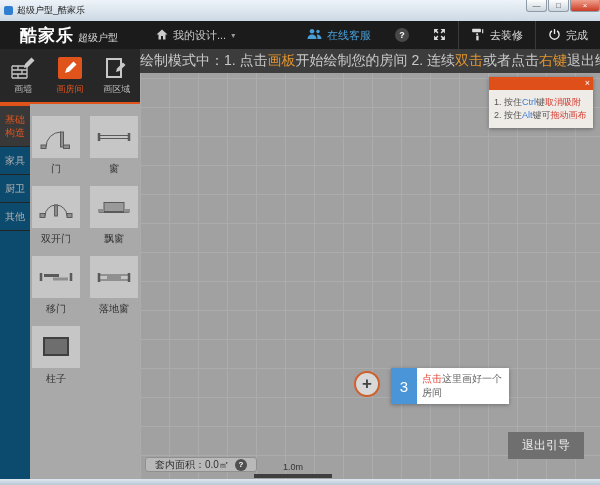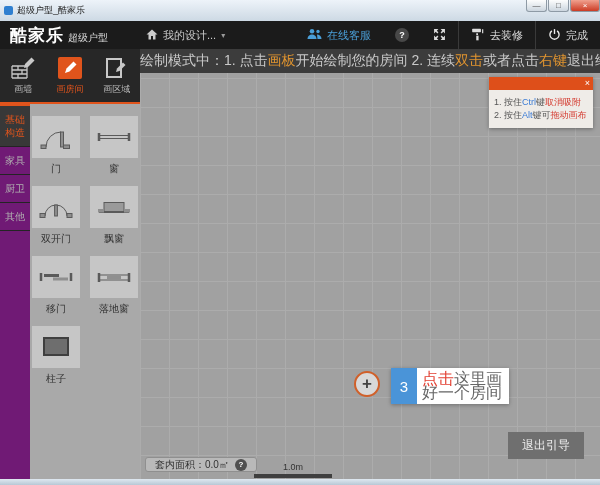--- a/index.html
+++ b/index.html
@@ -11,21 +11,21 @@
   .titlebar { height:21px; background:linear-gradient(#edf3f9,#cdd9e4); display:flex; align-items:center;
     padding-left:4px; font-size:9px; color:#222; flex:0 0 auto; }
   .titlebar-icon { width:9px; height:9px; background:#2f7fd0; border-radius:2px; margin-right:4px; flex:0 0 auto; }
   .win-controls { margin-left:auto; display:flex; align-self:flex-start; }
   .win-btn { width:21px; height:12px; border:1px solid #8e9aa5; border-top:none;
     background:linear-gradient(#fdfdfd,#ccd6df); font-size:8px; line-height:11px; text-align:center;
     color:#444; border-radius:0 0 3px 3px; margin-left:1px; }
   .win-btn.close { width:30px; background:linear-gradient(#f0a18f,#cc3b24); color:#fff; }
 
   
-  .appheader { height:28px; background:#1b1b1b; display:flex; align-items:center; color:#ccc; flex:0 0 auto; }
+  .appheader { height:28px; background:#1b1b1b; display:flex; align-items:center; color:#ccc; flex:0 0 auto;padding-left:10px; }
   .logo { display:flex; align-items:baseline; padding:0 10px; }
   .logo-main { font-size:17px; color:#fff; font-weight:bold; letter-spacing:1px; }
   .logo-sub { font-size:10px; color:#ddd; margin-left:4px; }
   .project-menu { display:flex; align-items:center; font-size:11px; margin-left:28px; gap:5px; color:#ccc; cursor:pointer; }
   .chevron { font-size:8px; color:#999; }
   .header-actions { margin-left:auto; display:flex; align-items:stretch; height:100%; }
   .h-action { display:flex; align-items:center; gap:5px; font-size:11px; padding:0 12px; color:#ddd; cursor:pointer; }
   .h-action.support { color:#4a9fd8; }
   .h-sep { border-left:1px solid #3a3a3a; }
   .help-circle { width:14px; height:14px; border-radius:50%; background:#484848; color:#fff;
@@ -34,21 +34,21 @@
   
   .main { flex:1 1 auto; display:flex; min-height:0; }
   .leftpanel { width:140px; flex:0 0 auto; display:flex; flex-direction:column; background:#2d2d2d; }
   .toolsbar { height:55px; flex:0 0 auto; background:#272727; display:flex; border-bottom:2px solid #e0541c; }
   .tool { flex:1; display:flex; flex-direction:column; align-items:center; justify-content:center; gap:3px;
     font-size:9px; color:#bbb; cursor:pointer; }
   .tool.selected { color:#e0541c; }
   .tool .ticon { width:26px; height:24px; display:flex; align-items:center; justify-content:center; }
 
   .sidebody { flex:1 1 auto; display:flex; min-height:0; }
-  .tabstrip { width:30px; flex:0 0 auto; background:#701a75; display:flex; flex-direction:column; }
+  .tabstrip { width:30px; flex:0 0 auto; background:#0c4a6e; display:flex; flex-direction:column; }
   .tab { padding:7px 4px; font-size:10px; color:#b0b0b0; text-align:center; line-height:13px;
     border-bottom:1px solid #242424; cursor:pointer; word-break:break-all; }
   .tab.selected { color:#e0541c; background:#383838; border-top:2px solid #e0541c; }
 
   .catalog { flex:1 1 auto; background:#a9a9a9; padding:12px 0 0 0; display:grid;
     grid-template-columns:48px 48px; column-gap:10px; row-gap:2px; justify-content:center;
     align-content:start; }
   .item { display:flex; flex-direction:column; align-items:center; cursor:pointer; }
   .item .tile { width:48px; height:42px; background:#c6c6c6; display:flex; align-items:center; justify-content:center; }
   .item .ilabel { font-size:10px; color:#333; margin:4px 0 8px; }
@@ -69,21 +69,21 @@
   .hint-body .key { color:#3a7bd5; }
   .hint-body .warn { color:#d43a2f; }
 
   .guide-circle { position:absolute; left:214px; top:322px; width:26px; height:26px; border-radius:50%;
     border:2px solid #d0602a; background:#d8d8d8; color:#444; font-size:17px; font-weight:bold;
     display:flex; align-items:center; justify-content:center; cursor:pointer; }
   .guide-tip { position:absolute; left:251px; top:319px; width:118px; display:flex;
     box-shadow:0 1px 4px rgba(0,0,0,.3); }
   .guide-step { width:26px; background:#4a94d8; color:#fff; font-size:15px;
     display:flex; align-items:center; justify-content:center; flex:0 0 auto; }
-  .guide-text { flex:1; background:#fff; font-size:16px; color:#666; padding:4px 5px; line-height:14px; }
+  .guide-text { flex:1; background:#fff; font-size:10px; color:#666; padding:4px 5px; line-height:14px; }
   .guide-click { color:#e34234; }
 
   .statusbox { position:absolute; left:5px; top:408px; height:15px; background:#b9b9b9;
     border:1px solid #8f8f8f; border-radius:3px; display:flex; align-items:center; gap:6px;
     padding:0 9px; font-size:10px; color:#333; }
   .help-dot { width:12px; height:12px; border-radius:50%; background:#4f4f4f; color:#fff;
     font-size:8px; line-height:12px; text-align:center; font-weight:bold; cursor:pointer; }
 
   .scale { position:absolute; left:114px; top:413px; width:78px; text-align:center; font-size:9px; color:#333; }
   .scale-bar { height:4px; background:#3f3f3f; margin-top:2px; }

